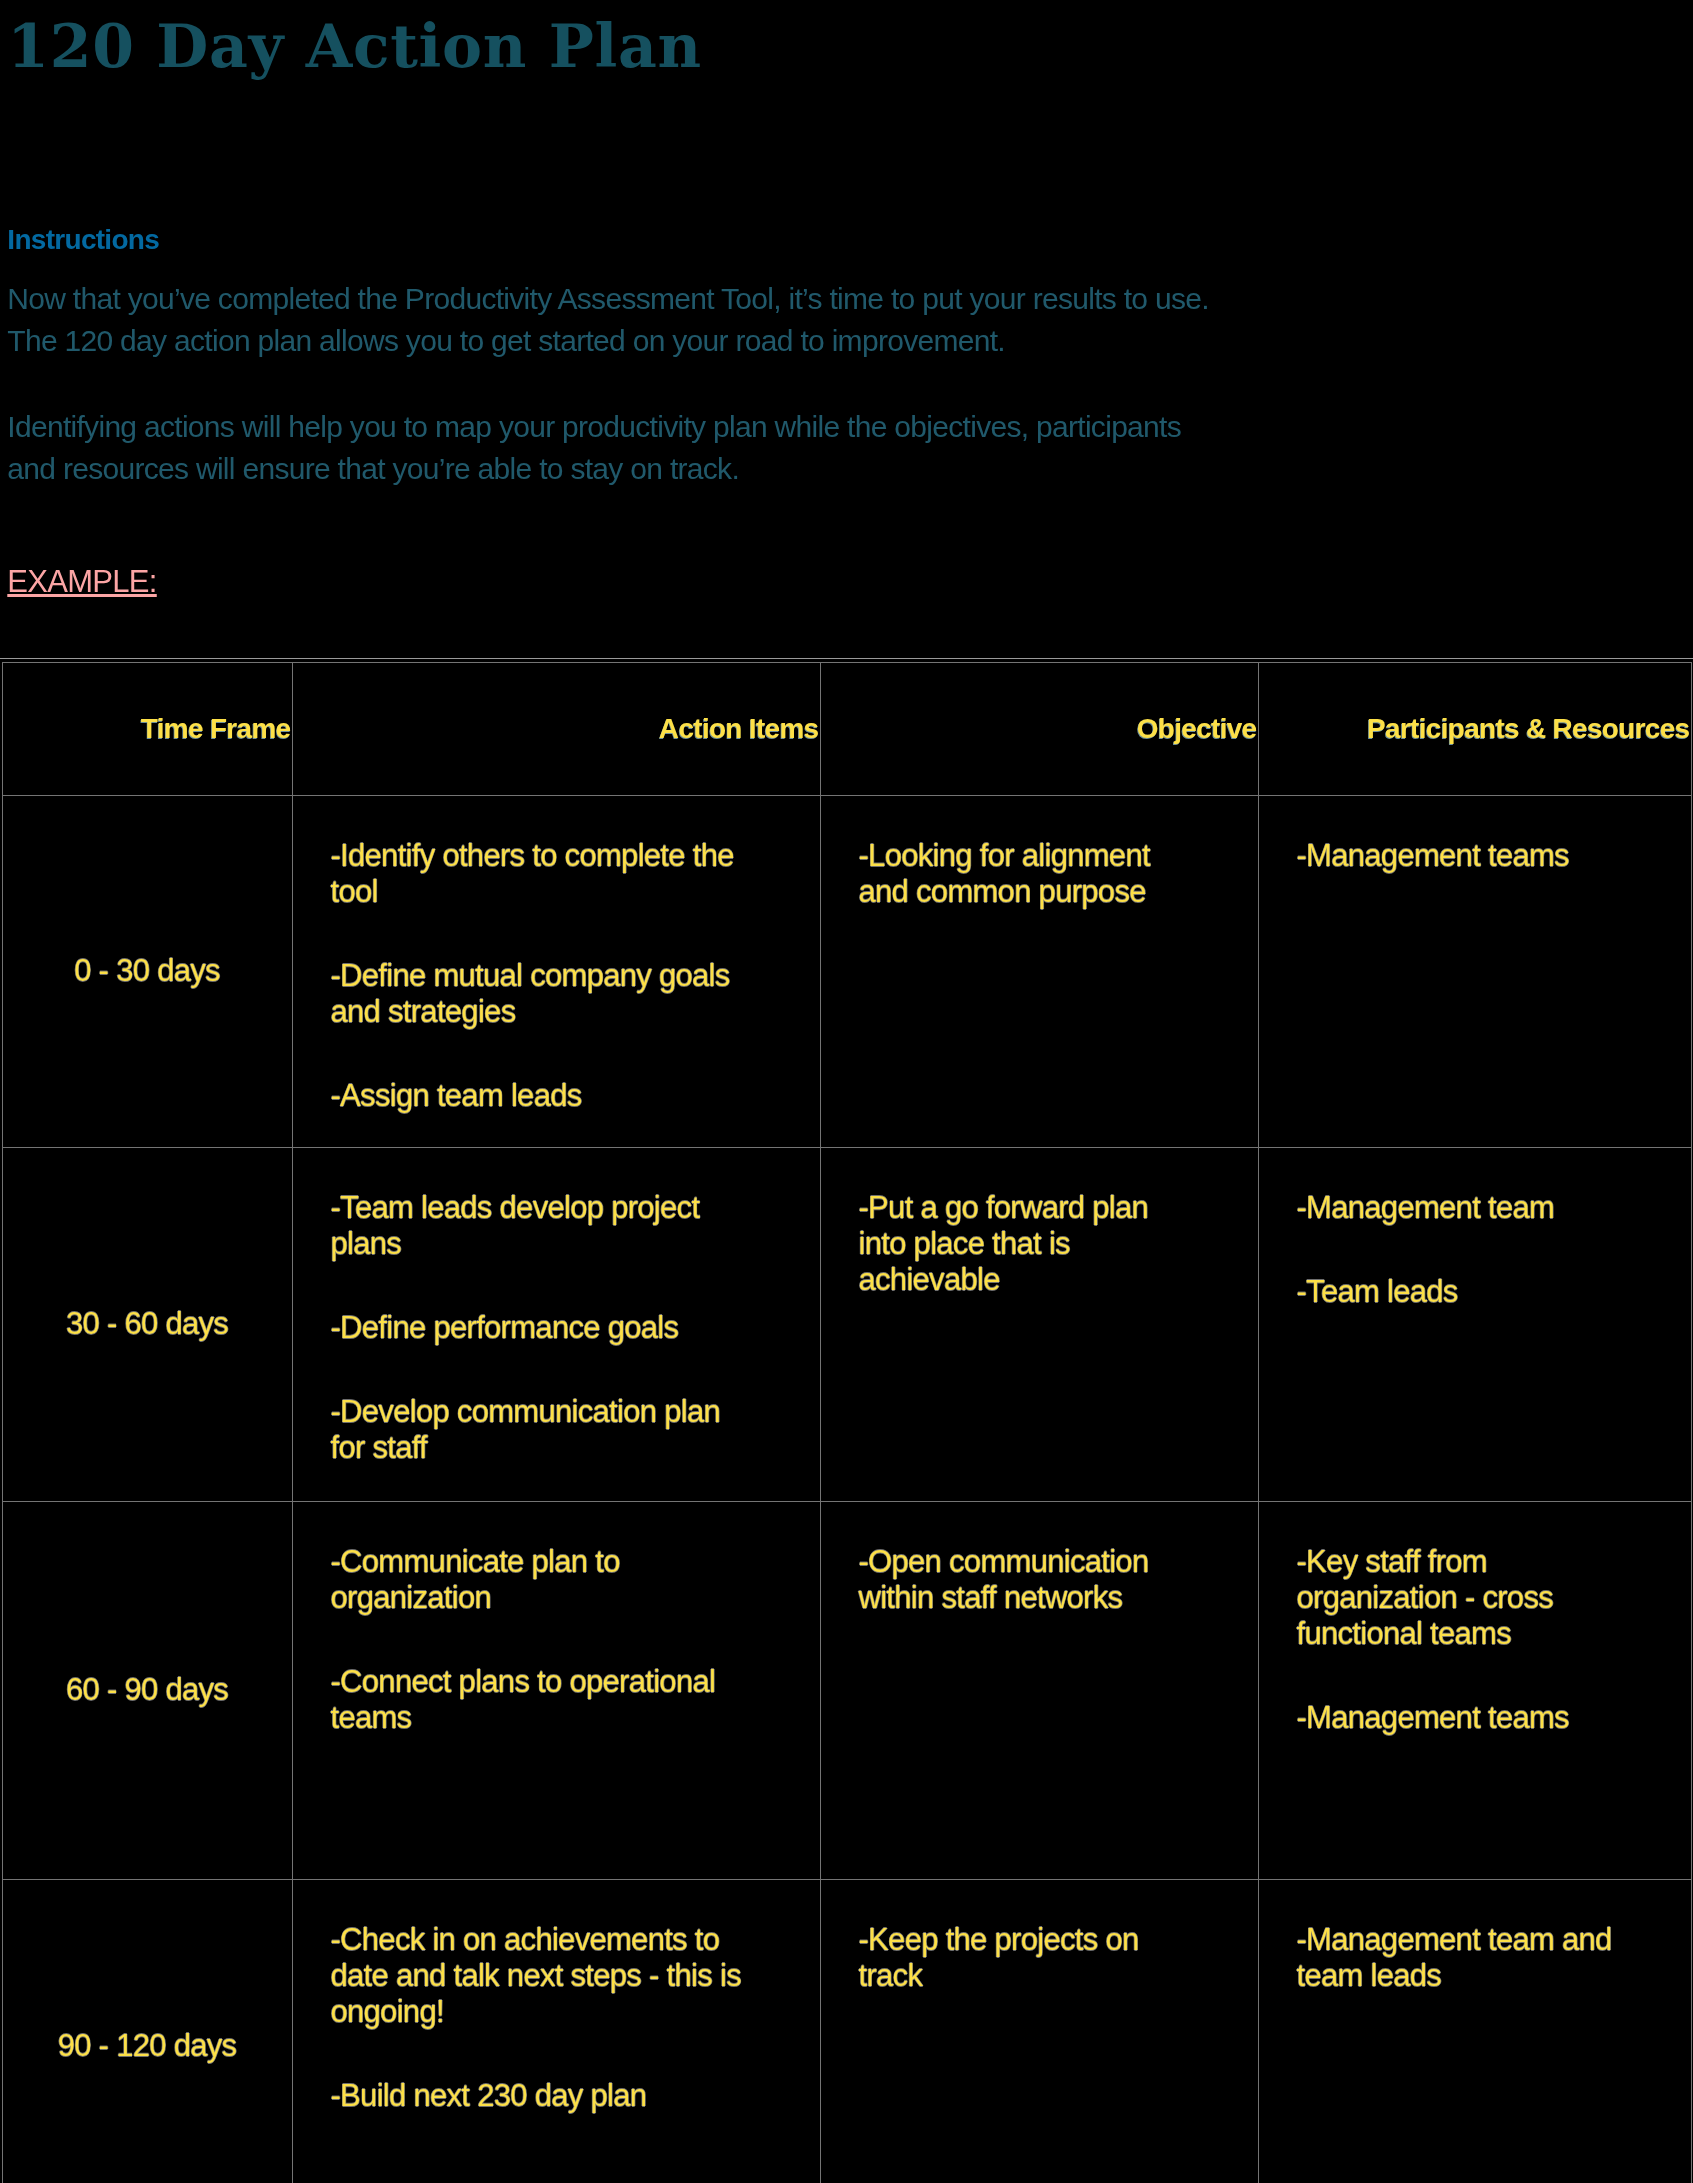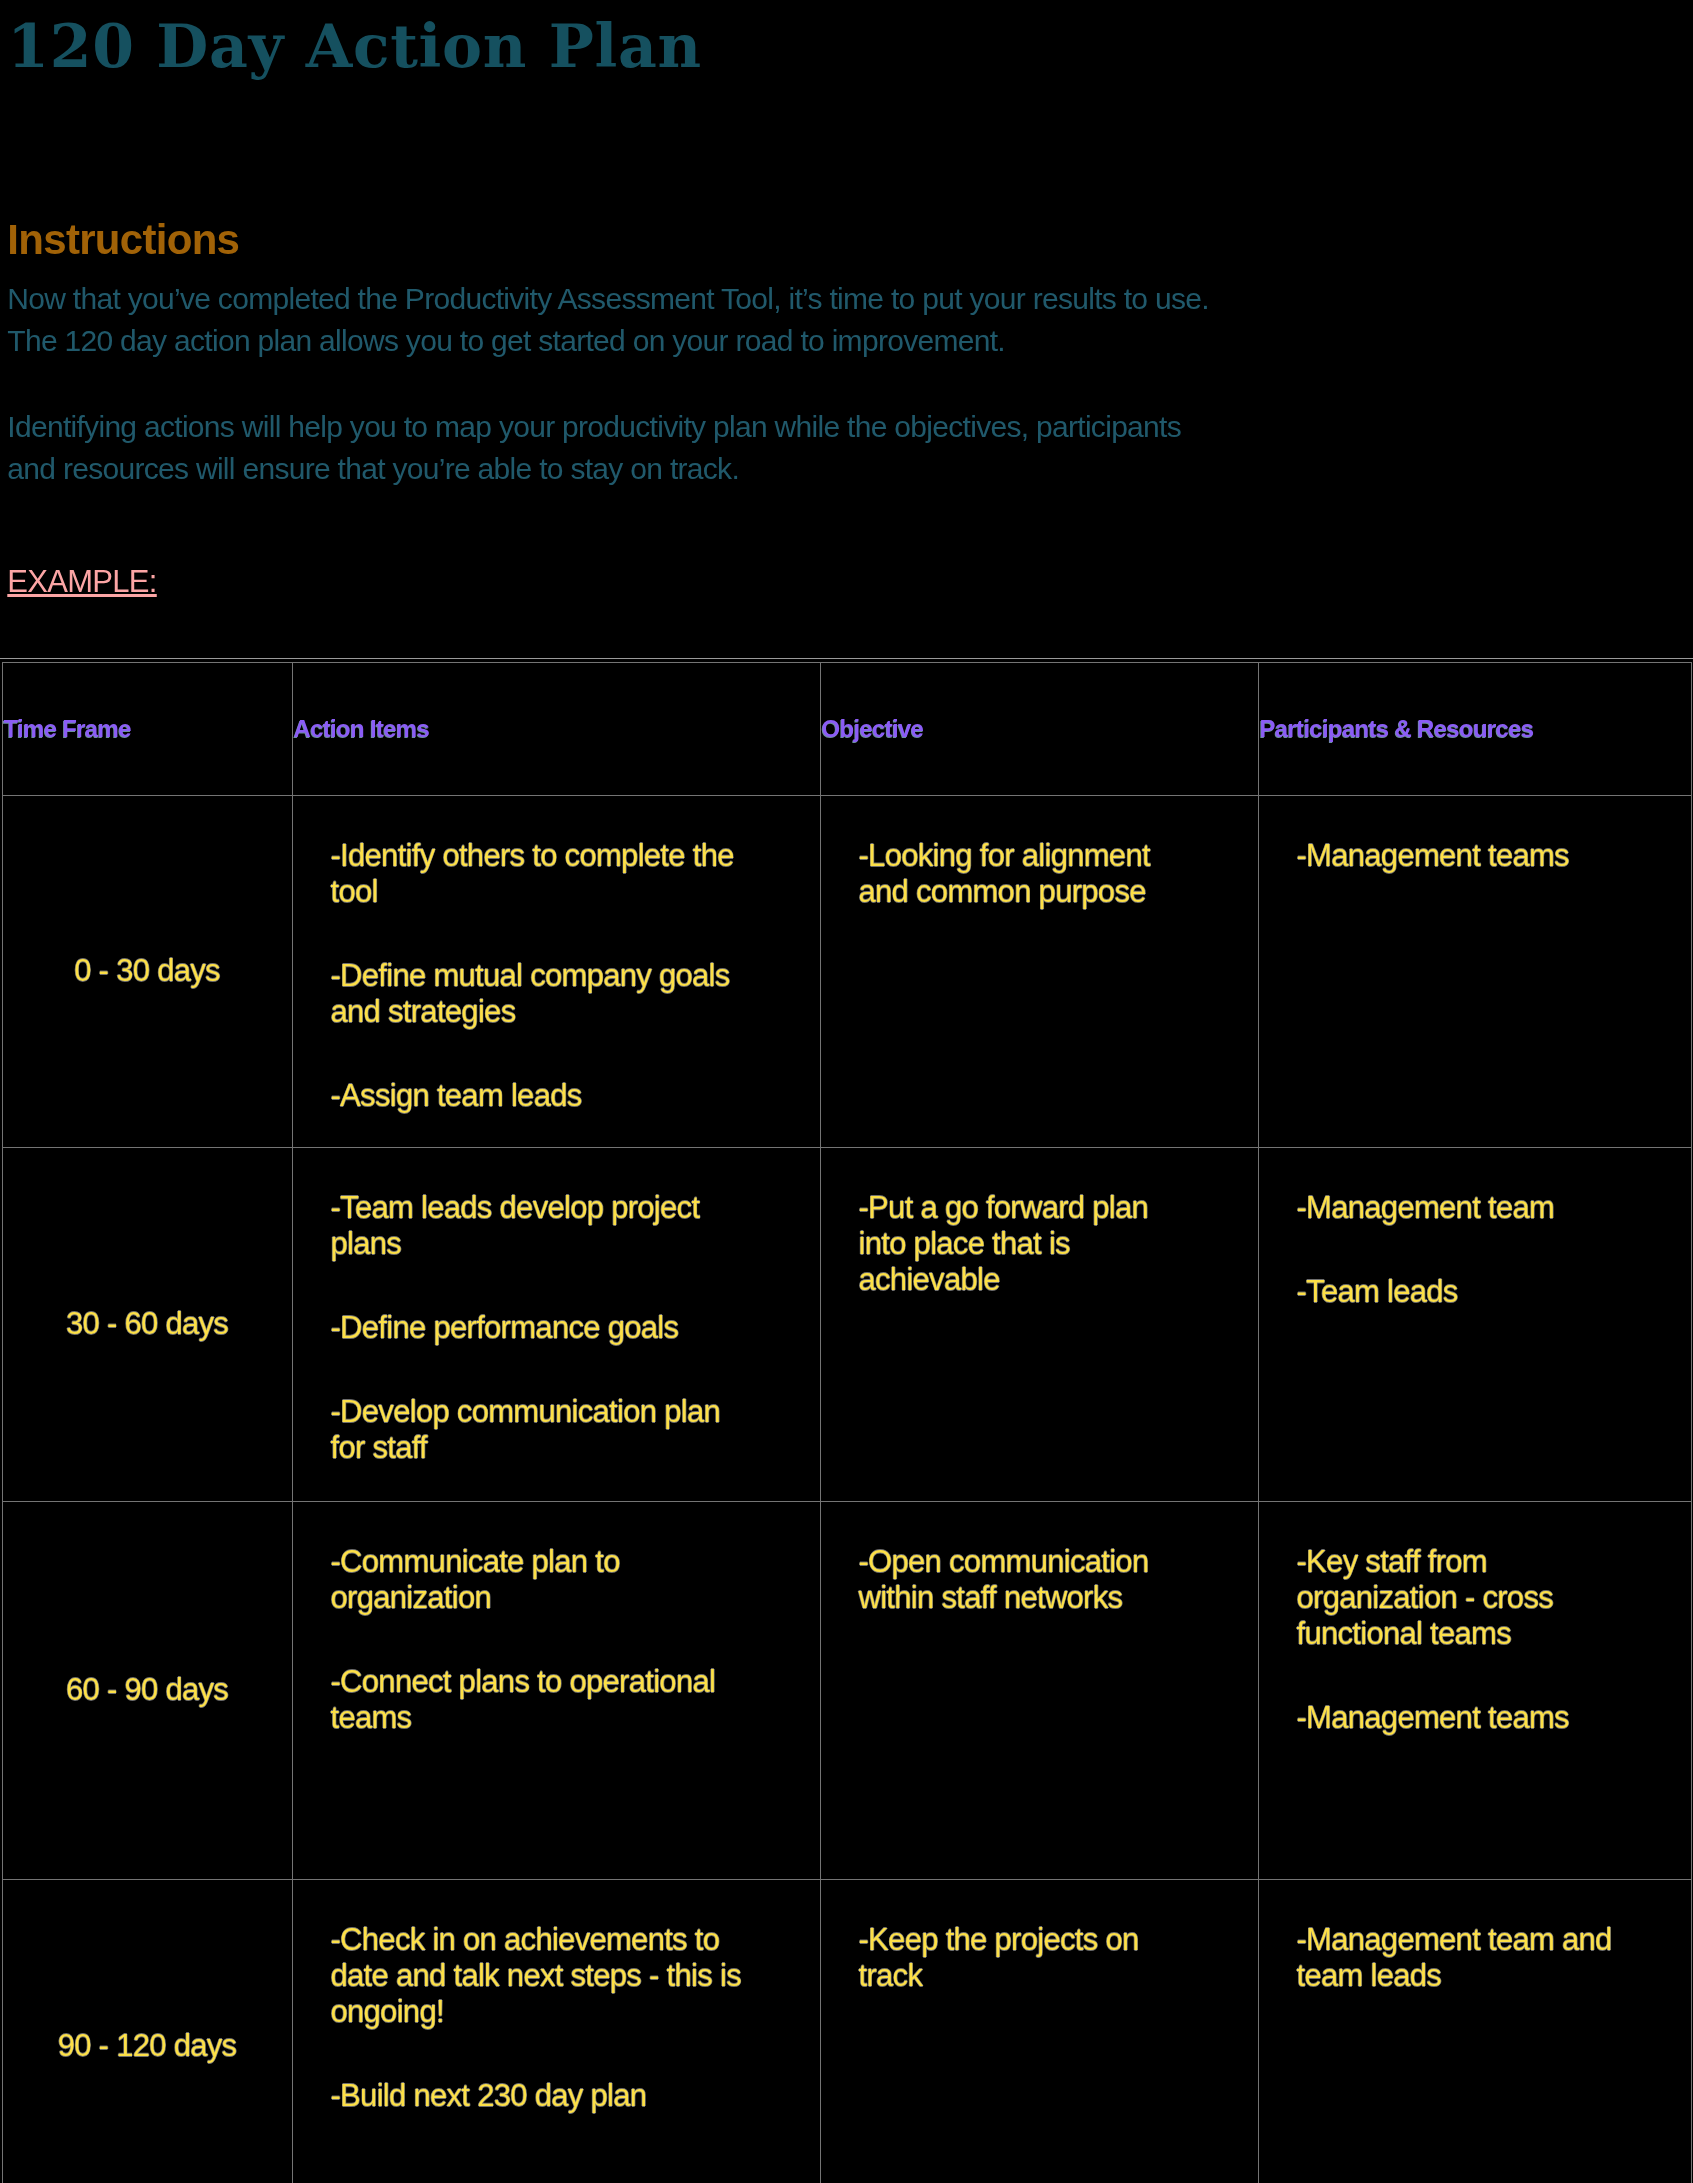--- a/index.html
+++ b/index.html
@@ -24,25 +24,25 @@
     font-family: "DejaVu Serif", serif;
     font-weight: bold;
     font-size: 60px;
     line-height: 67px;
     letter-spacing: 0.7px;
     color: #15505f;
   }
   
   .instr-heading {
     margin: 140px 0 0 7.3px;
-    font-size: 42px;
+    font-size: 28px;
     line-height: 39px;
     font-weight: bold;
     letter-spacing: -0.7px;
-    color: #a16207;
+    color: #0369a1;
   }
   .instr-par {
     margin: 19px 0 0 7.3px;
     font-size: 30px;
     line-height: 42px;
     letter-spacing: -0.7px;
     color: #20596b;
   }
   .instr-par + .instr-par { margin-top: 44px; }
   .example-label {
@@ -67,25 +67,25 @@
     border: 1.5px solid #8f8f8f;
   }
   table.plan td, table.plan th {
     border: 1.5px solid #747474;
     box-sizing: border-box;
     background: #000000;
   }
   th.hdr {
     height: 133px;
     vertical-align: middle;
-    text-align: left;
-    font-size: 24px;
+    text-align: right;
+    font-size: 28px;
     font-weight: bold;
     letter-spacing: -0.7px;
-    color: #8b5cf6;
+    color: #fde047;
     text-shadow: -0.7px 0.7px 0 #6c8f9b;
   }
   td.timecell {
     vertical-align: middle;
     text-align: center;
   }
   td.bulletcell {
     vertical-align: top;
     padding: 42px 22px 14.6px 38px;
   }

